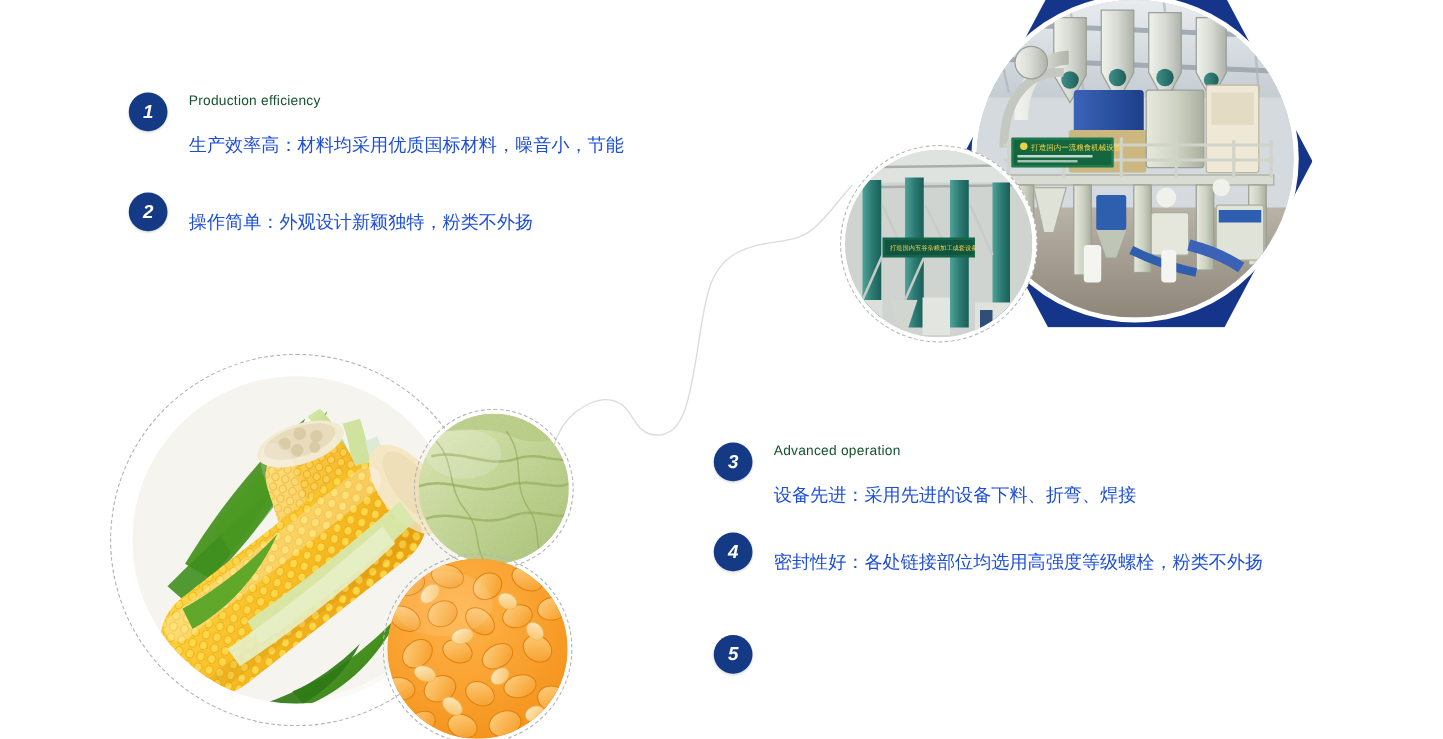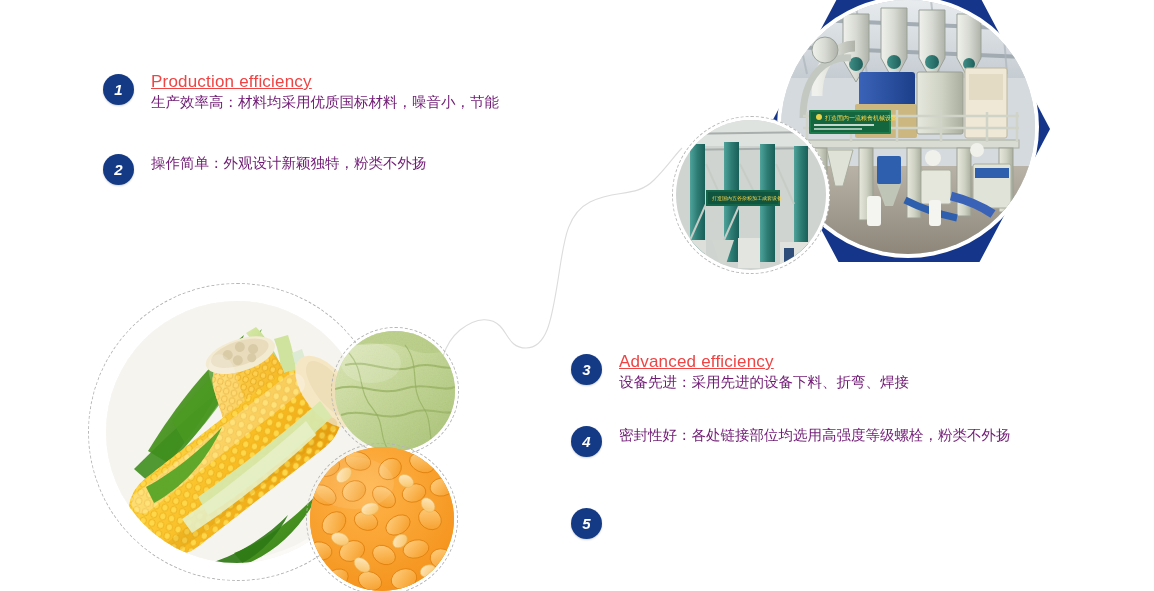--- a/index.html
+++ b/index.html
@@ -17,26 +17,26 @@
     background:#143a85;
     color:#ffffff;
     font-style:italic;font-weight:bold;font-size:15px;
     display:flex;align-items:center;justify-content:center;
     flex:0 0 31px;margin-top:2px;
     box-shadow:0 1px 2px rgba(0,0,0,.18);
     letter-spacing:0;
   }
   .ftext{margin-left:17px;}
   .ftitle{
-    color:#ef4444;font-size:17px;line-height:19px;
-    letter-spacing:.2px;white-space:nowrap;font-weight:400;text-decoration:underline;
+    color:#14532d;font-size:11px;line-height:19px;
+    letter-spacing:.2px;white-space:nowrap;font-weight:400;
   }
   .fdesc{
-    color:#701a75;font-size:14.5px;line-height:22px;
-    white-space:nowrap;margin-top:0;
+    color:#1d4ed8;font-size:14.5px;line-height:22px;
+    white-space:nowrap;margin-top:15px;
   }
 
   
   #feat-1{left:103px;top:72px;}
   #feat-2{left:103px;top:152px;}
   
   #feat-3{left:571px;top:352px;}
   #feat-4{left:571px;top:424px;}
   #feat-5{left:571px;top:506px;}
 
@@ -460,21 +460,21 @@
   <div class="feature" id="feat-2">
     <div class="badge">2</div>
     <div class="ftext">
       <div class="fdesc">操作简单：外观设计新颖独特，粉类不外扬</div>
     </div>
   </div>
 
   <div class="feature" id="feat-3">
     <div class="badge">3</div>
     <div class="ftext">
-      <div class="ftitle">Advanced efficiency</div>
+      <div class="ftitle">Advanced operation</div>
       <div class="fdesc">设备先进：采用先进的设备下料、折弯、焊接</div>
     </div>
   </div>
 
   <div class="feature" id="feat-4">
     <div class="badge">4</div>
     <div class="ftext">
       <div class="fdesc">密封性好：各处链接部位均选用高强度等级螺栓，粉类不外扬</div>
     </div>
   </div>

